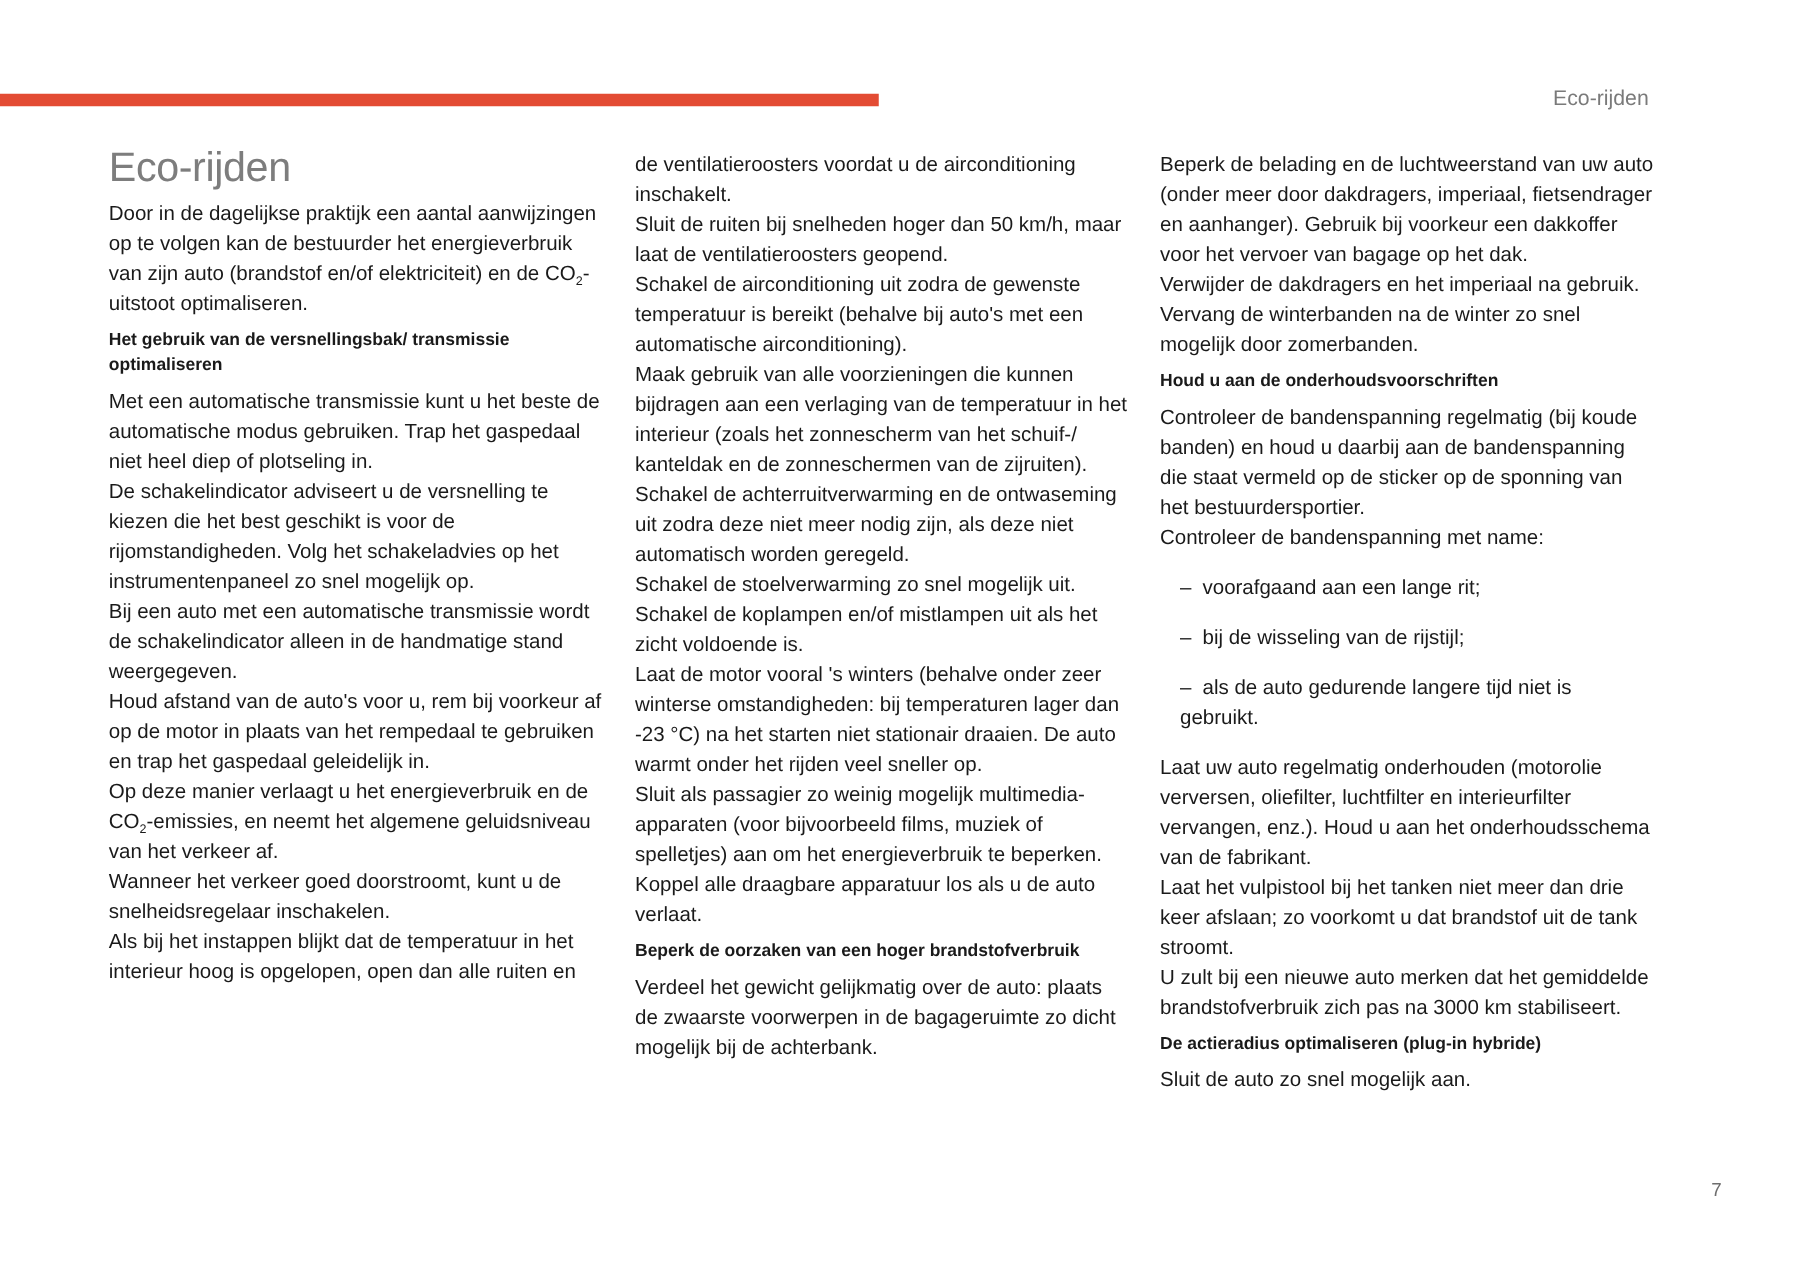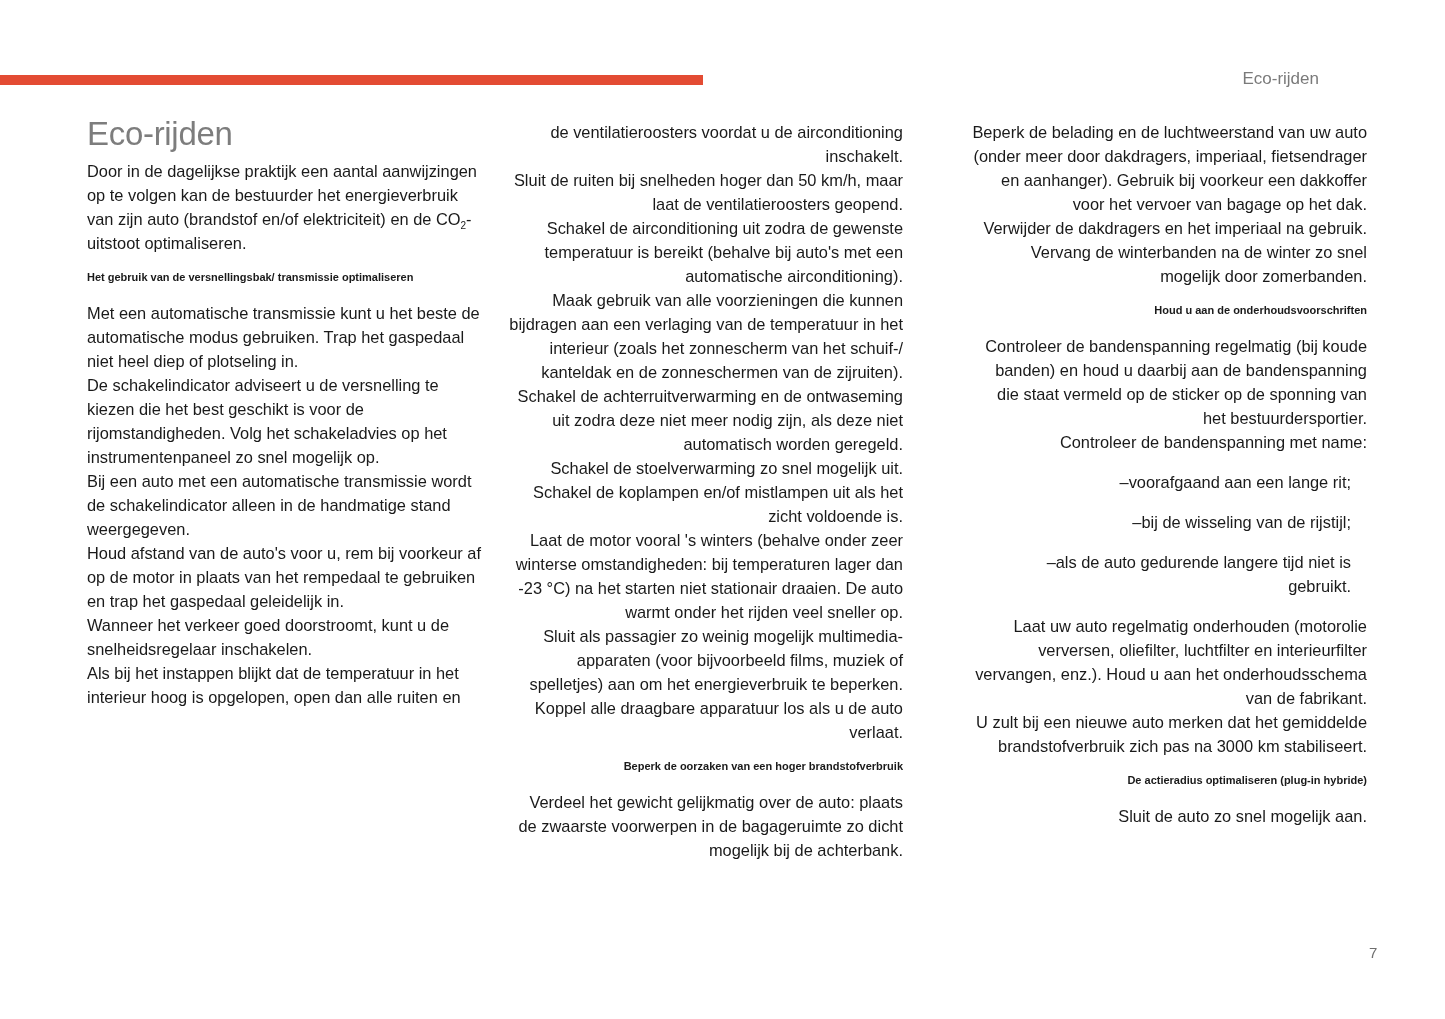--- a/index.html
+++ b/index.html
@@ -17,29 +17,29 @@
     }
     .page-number {
       position: absolute; left: 1369px; top: 944px;
       font-size: 15px; color: #6e6e6e;
     }
     .col {
       position: absolute; top: 120px; width: 395px;
       font-size: 16.4px; line-height: 24px;
     }
     .col-1 { left: 87px; top: 113px; }
-    .col-2 { left: 508px; text-align: right; }
-    .col-3 { left: 972px; text-align: right; }
+    .col-2 { left: 508px; }
+    .col-3 { left: 928px; }
     .page-title {
       font-size: 33px; line-height: 42px; color: #7d7d7d; font-weight: normal;
       margin: 0 0 4px 0; letter-spacing: -0.3px;
     }
     .para { margin: 0; }
     .heading {
-      font-weight: bold; font-size: 11px; line-height: 32px; margin: 6px 0 8px 0;
+      font-weight: bold; font-size: 14px; line-height: 20px; margin: 6px 0 8px 0;
     }
     .dash-item { margin: 16px; }
     .dash-item .dash { display: inline-block; width: 18px; }
     sub { font-size: 10px; vertical-align: -4px; line-height: 0; }
   </style>
 </head>
 <body>
 
 <div class="accent-bar"></div>
 <div class="running-header">Eco-rijden</div>
@@ -47,20 +47,21 @@
 <div class="col col-1">
   <h1 class="page-title">Eco-rijden</h1>
   <p class="para"><span>Door in de dagelijkse praktijk een aantal aanwijzingen op te volgen kan de bestuurder het energieverbruik van zijn auto (brandstof en/of elektriciteit) en de CO</span><sub>2</sub><span>-uitstoot optimaliseren.</span></p>
 
   <div class="heading">Het gebruik van de versnellingsbak/ transmissie optimaliseren</div>
   <p class="para">Met een automatische transmissie kunt u het beste de automatische modus gebruiken. Trap het gaspedaal niet heel diep of plotseling in.</p>
   <p class="para">De schakelindicator adviseert u de versnelling te kiezen die het best geschikt is voor de rijomstandigheden. Volg het schakeladvies op het instrumentenpaneel zo snel mogelijk op.</p>
   <p class="para">Bij een auto met een automatische transmissie wordt de schakelindicator alleen in de handmatige stand weergegeven.</p>
 
   <p class="para">Houd afstand van de auto's voor u, rem bij voorkeur af op de motor in plaats van het rempedaal te gebruiken en trap het gaspedaal geleidelijk in.</p>
+  <p class="para"><span>Op deze manier verlaagt u het energieverbruik en de CO</span><sub>2</sub><span>-emissies, en neemt het algemene geluidsniveau van het verkeer af.</span></p>
   <p class="para">Wanneer het verkeer goed doorstroomt, kunt u de snelheidsregelaar inschakelen.</p>
 
   <p class="para">Als bij het instappen blijkt dat de temperatuur in het interieur hoog is opgelopen, open dan alle ruiten en</p>
 </div>
 
 <div class="col col-2">
   <p class="para">de ventilatieroosters voordat u de airconditioning inschakelt.</p>
   <p class="para">Sluit de ruiten bij snelheden hoger dan 50 km/h, maar laat de ventilatieroosters geopend.</p>
   <p class="para">Schakel de airconditioning uit zodra de gewenste temperatuur is bereikt (behalve bij auto's met een automatische airconditioning).</p>
   <p class="para">Maak gebruik van alle voorzieningen die kunnen bijdragen aan een verlaging van de temperatuur in het interieur (zoals het zonnescherm van het schuif-/ kanteldak en de zonneschermen van de zijruiten).</p>
@@ -80,19 +81,20 @@
   <p class="para">Verwijder de dakdragers en het imperiaal na gebruik.</p>
   <p class="para">Vervang de winterbanden na de winter zo snel mogelijk door zomerbanden.</p>
 
   <div class="heading">Houd u aan de onderhoudsvoorschriften</div>
   <p class="para">Controleer de bandenspanning regelmatig (bij koude banden) en houd u daarbij aan de bandenspanning die staat vermeld op de sticker op de sponning van het bestuurdersportier.</p>
   <p class="para">Controleer de bandenspanning met name:</p>
   <p class="dash-item"><span class="dash">–</span><span>voorafgaand aan een lange rit;</span></p>
   <p class="dash-item"><span class="dash">–</span><span>bij de wisseling van de rijstijl;</span></p>
   <p class="dash-item"><span class="dash">–</span><span>als de auto gedurende langere tijd niet is gebruikt.</span></p>
   <p class="para">Laat uw auto regelmatig onderhouden (motorolie verversen, oliefilter, luchtfilter en interieurfilter vervangen, enz.). Houd u aan het onderhoudsschema van de fabrikant.</p>
+  <p class="para">Laat het vulpistool bij het tanken niet meer dan drie keer afslaan; zo voorkomt u dat brandstof uit de tank stroomt.</p>
   <p class="para">U zult bij een nieuwe auto merken dat het gemiddelde brandstofverbruik zich pas na 3000 km stabiliseert.</p>
 
   <div class="heading">De actieradius optimaliseren (plug-in hybride)</div>
   <p class="para">Sluit de auto zo snel mogelijk aan.</p>
 </div>
 
 <div class="page-number">7</div>
 
 </body></html>

